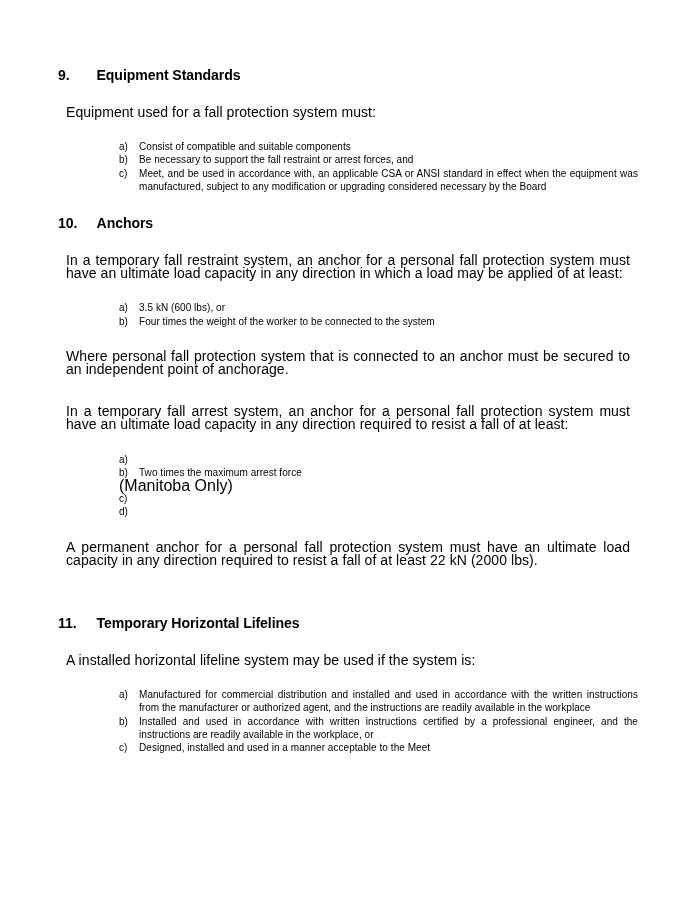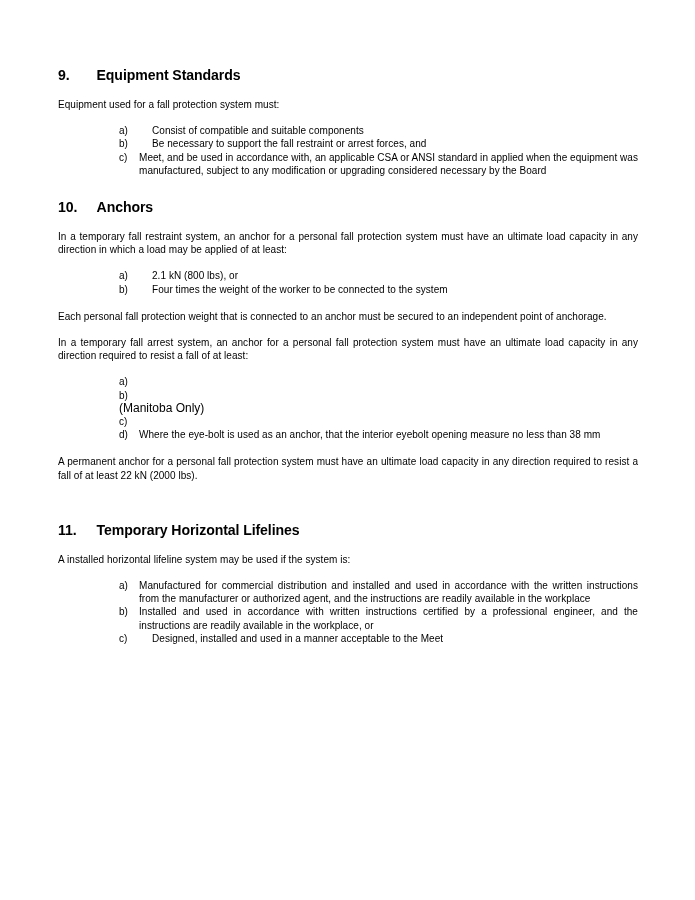--- a/index.html
+++ b/index.html
@@ -55,22 +55,22 @@
   .section-heading .title {
     white-space: nowrap;
   }
 
   .h-gap-9   { margin-top: 8px; }
   .h-gap-10  { margin-top: 0; }
   .h-gap-11  { margin-top: 0; }
 
   
   p.body-text {
-    margin: 0;
-    font-size: 10px;
+    margin: 8px;
+    font-size: 14px;
     line-height: 13.2px;
     text-align: justify;
     text-justify: inter-word;
     color: #000;
     letter-spacing: 0.005em;
   }
   p.body-text.nojust {
     text-align: left;
   }
 
@@ -95,26 +95,25 @@
     white-space: nowrap;
   }
   .alpha-list li .item-text {
     flex: 1 1 auto;
     text-align: justify;
     text-justify: inter-word;
     letter-spacing: 0.005em;
   }
   .alpha-list li.single .item-text {
     text-align: left;
-    margin-left: 13px;
   }
 
   
   .note-line {
-    font-size: 12px;
+    font-size: 16px;
     line-height: 13.2px;
     padding-left: 61px;
     color: #000;
   }
 
   
   .sp-after-head { height: 14px; }
   .sp-para-list  { height: 13px; }
   .sp-list-para  { height: 14px; }
   .sp-para-para  { height: 13px; }
@@ -142,76 +141,76 @@
       <li class="single">
         <span class="marker">a)</span>
         <span class="item-text">Consist of compatible and suitable components</span>
       </li>
       <li class="single">
         <span class="marker">b)</span>
         <span class="item-text">Be necessary to support the fall restraint or arrest forces, and</span>
       </li>
       <li>
         <span class="marker">c)</span>
-        <span class="item-text">Meet, and be used in accordance with, an applicable CSA or ANSI standard in applied when the equipment was manufactured, subject to any modification or upgrading considered necessary by the Board</span>
+        <span class="item-text">Meet, and be used in accordance with, an applicable CSA or ANSI standard in effect when the equipment was manufactured, subject to any modification or upgrading considered necessary by the Board</span>
       </li>
     </ul>
 
     <div class="sp-before-h10"></div>
 
     <div class="section-heading h-gap-10">
       <span class="num">10.</span>
       <span class="title">Anchors</span>
     </div>
 
     <div class="sp-after-head"></div>
 
     <p class="body-text">In a temporary fall restraint system, an anchor for a personal fall protection system must have an ultimate load capacity in any direction in which a load may be applied of at least:</p>
 
     <div class="sp-para-list"></div>
 
     <ul class="alpha-list">
       <li class="single">
         <span class="marker">a)</span>
-        <span class="item-text">2.1 kN (800 lbs), or</span>
+        <span class="item-text">3.5 kN (600 lbs), or</span>
       </li>
       <li class="single">
         <span class="marker">b)</span>
         <span class="item-text">Four times the weight of the worker to be connected to the system</span>
       </li>
     </ul>
 
     <div class="sp-list-para"></div>
 
-    <p class="body-text">Each personal fall protection weight that is connected to an anchor must be secured to an independent point of anchorage.</p>
+    <p class="body-text">Where personal fall protection system that is connected to an anchor must be secured to an independent point of anchorage.</p>
 
     <div class="sp-para-para"></div>
 
     <p class="body-text">In a temporary fall arrest system, an anchor for a personal fall protection system must have an ultimate load capacity in any direction required to resist a fall of at least:</p>
 
     <div class="sp-para-list"></div>
 
     <ul class="alpha-list">
       <li class="single">
         <span class="marker">a)</span>
       </li>
       <li class="single">
         <span class="marker">b)</span>
+        <span class="item-text">Two times the maximum arrest force</span>
       </li>
     </ul>
 
     <div class="note-line">(Manitoba Only)</div>
 
     <ul class="alpha-list">
       <li class="single">
         <span class="marker">c)</span>
       </li>
       <li>
         <span class="marker">d)</span>
-        <span class="item-text">Where the eye-bolt is used as an anchor, that the interior eyebolt opening measure no less than 38 mm</span>
       </li>
     </ul>
 
     <div class="sp-list-para"></div>
 
     <p class="body-text">A permanent anchor for a personal fall protection system must have an ultimate load capacity in any direction required to resist a fall of at least 22 kN (2000 lbs).</p>
 
     <div class="sp-before-h11"></div>
 
     <div class="section-heading h-gap-11">

